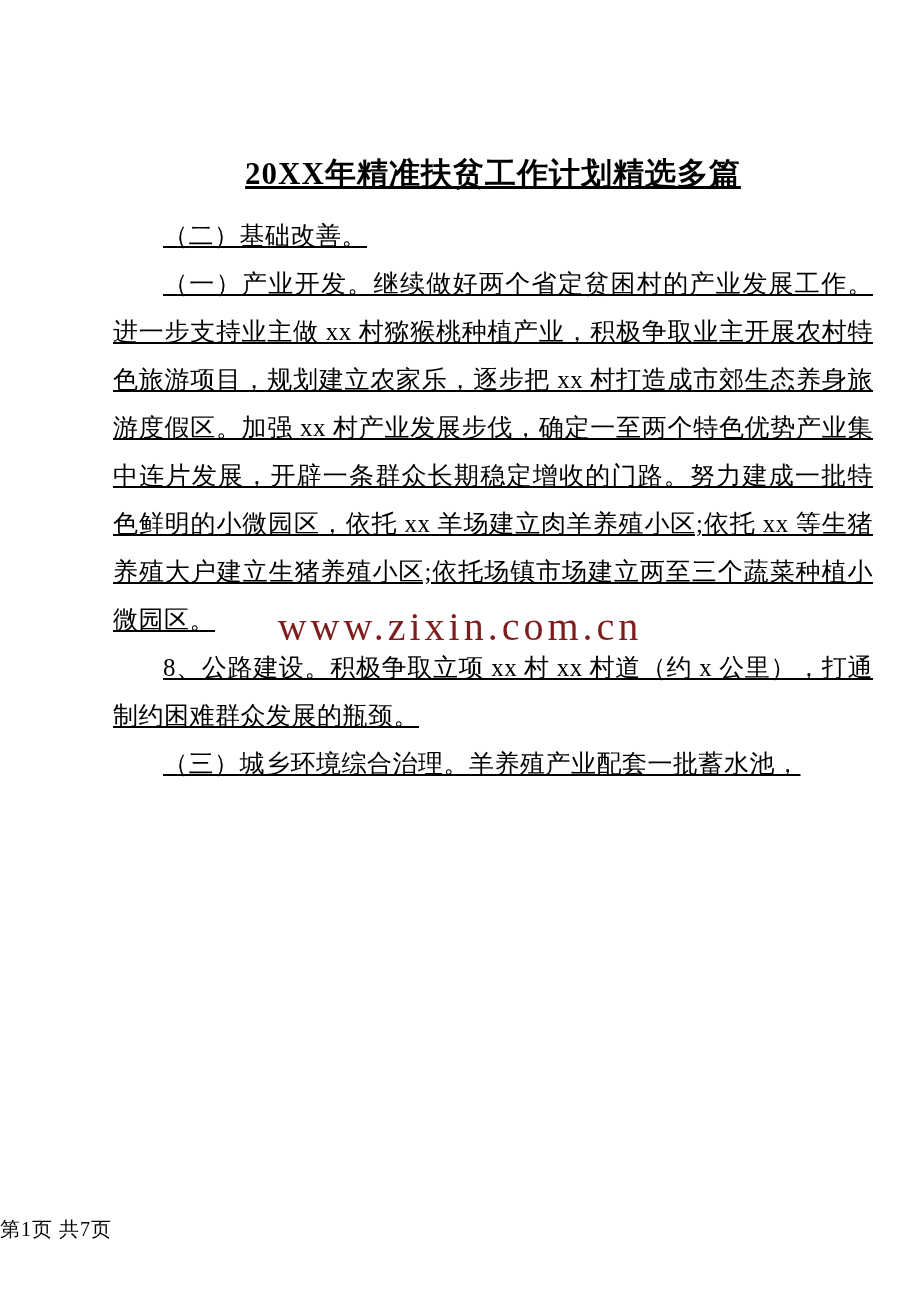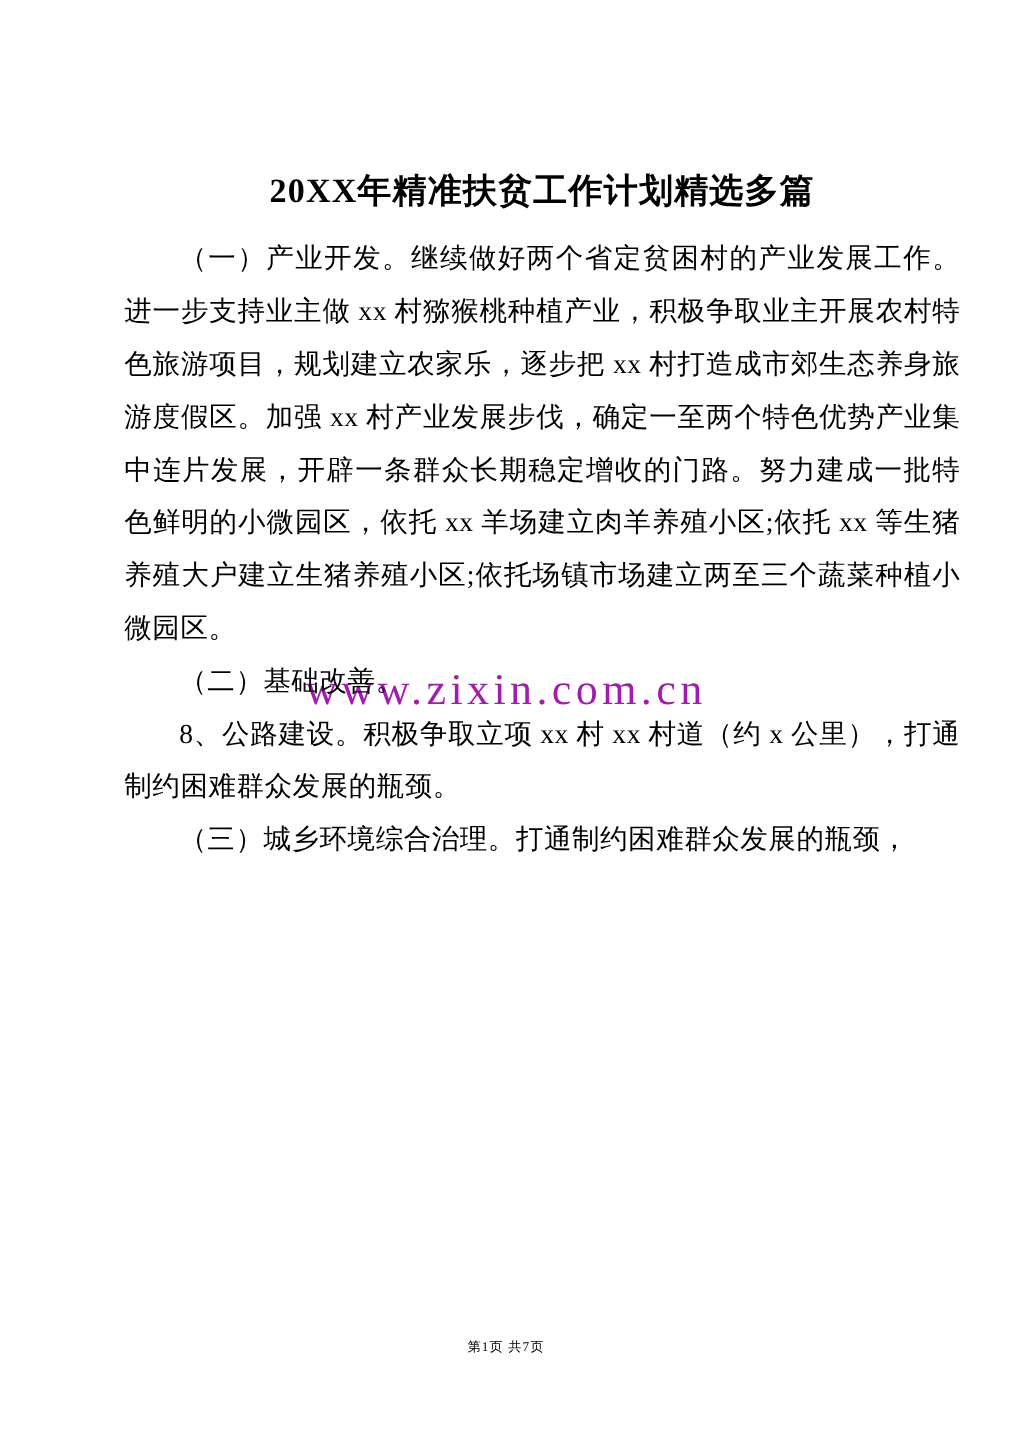--- a/index.html
+++ b/index.html
@@ -15,20 +15,21 @@
     margin: 0 auto;
     background: #ffffff;
     overflow: hidden;
     font-family: "Liberation Serif", "DejaVu Serif", serif;
     color: #000000;
   }
   .content {
     position: relative;
     z-index: 2;
     padding: 152px 47px 0 113px;
+    text-decoration: underline;
   }
   .title {
     margin: 0 0 16px 0;
     font-size: 31px;
     font-weight: bold;
     text-align: center;
     line-height: 44px;
     letter-spacing: 1px;
   }
   .body p {
@@ -41,52 +42,51 @@
   }
   .watermark {
     position: absolute;
     z-index: 1;
     top: 603px;
     left: 0;
     width: 100%;
     text-align: center;
     font-size: 40px;
     letter-spacing: 4px;
-    color: #a21caf;
+    color: #7f1d1d;
     font-family: "Liberation Serif", "DejaVu Serif", serif;
     user-select: none;
     pointer-events: none;
   }
   .footer {
     position: absolute;
     z-index: 2;
     top: 1216px;
     left: 0;
     width: 100%;
-    text-align: center;
-    font-size: 12px;
+    font-size: 20px;
     letter-spacing: 1px;
     color: #000000;
   }
 </style>
 </head>
 <body>
 
 <div class="page">
 
   <div class="watermark">www.zixin.com.cn</div>
 
   <div class="content">
 
     <h1 class="title">20XX年精准扶贫工作计划精选多篇</h1>
 
     <div class="body">
+      <p>（二）基础改善。</p>
       <p>（一）产业开发。继续做好两个省定贫困村的产业发展工作。进一步支持业主做 xx 村猕猴桃种植产业，积极争取业主开展农村特色旅游项目，规划建立农家乐，逐步把 xx 村打造成市郊生态养身旅游度假区。加强 xx 村产业发展步伐，确定一至两个特色优势产业集中连片发展，开辟一条群众长期稳定增收的门路。努力建成一批特色鲜明的小微园区，依托 xx 羊场建立肉羊养殖小区;依托 xx 等生猪养殖大户建立生猪养殖小区;依托场镇市场建立两至三个蔬菜种植小微园区。</p>
-      <p>（二）基础改善。</p>
       <p>8、公路建设。积极争取立项 xx 村 xx 村道（约 x 公里），打通制约困难群众发展的瓶颈。</p>
-      <p>（三）城乡环境综合治理。打通制约困难群众发展的瓶颈，</p>
+      <p>（三）城乡环境综合治理。羊养殖产业配套一批蓄水池，</p>
     </div>
 
   </div>
 
   <div class="footer">第1页 共7页</div>
 
 </div>
 
 </body></html>

